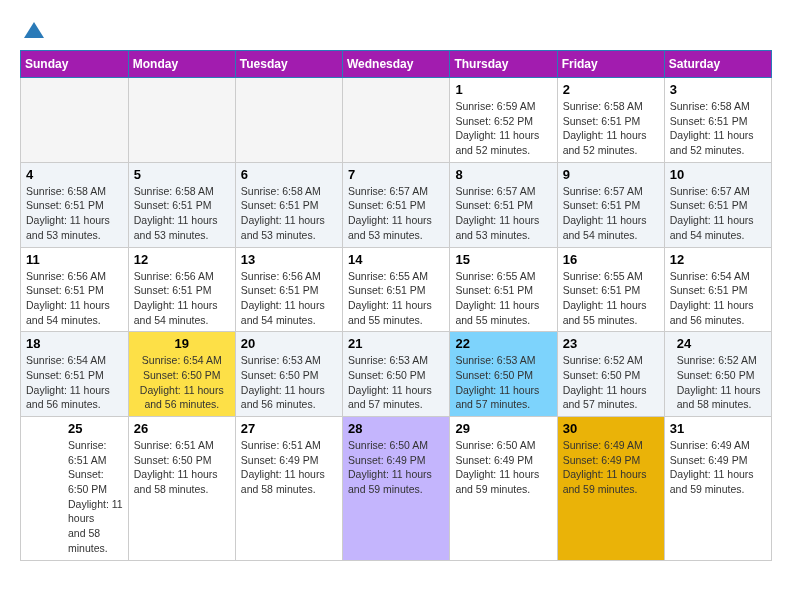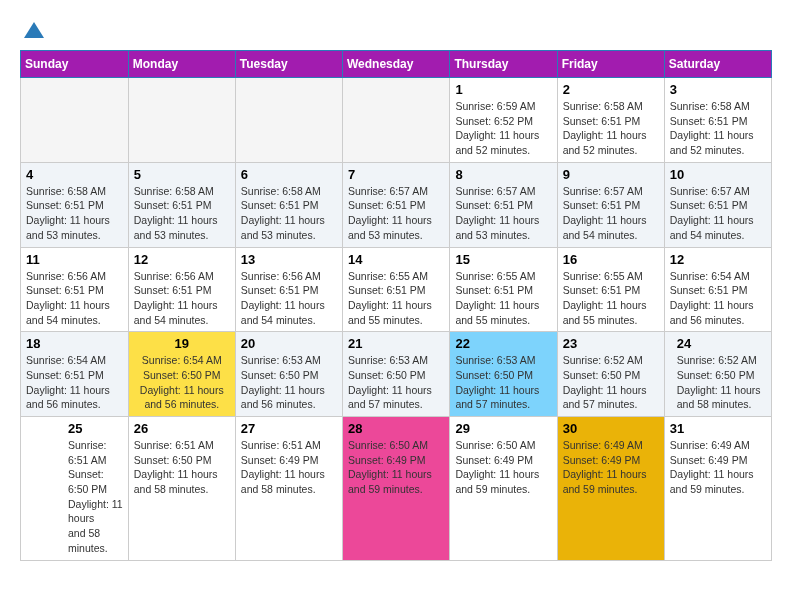--- a/index.html
+++ b/index.html
@@ -322,21 +322,21 @@
 Daylight: 11 hours
 and 58 minutes.</div>
         </td>
         <td style="background: rgb(255, 255, 255);">
           <span class="day-number">27</span>
           <div class="day-info" style="white-space: pre-line;">Sunrise: 6:51 AM
 Sunset: 6:49 PM
 Daylight: 11 hours
 and 58 minutes.</div>
         </td>
-        <td style="background: #ec4899; margin-top: 6px;">
+        <td style="background: #c4b5fd; margin-top: 6px;">
           <span class="day-number">28</span>
           <div class="day-info" style="white-space: pre-line;">Sunrise: 6:50 AM
 Sunset: 6:49 PM
 Daylight: 11 hours
 and 59 minutes.</div>
         </td>
         <td style="background: rgb(255, 255, 255);">
           <span class="day-number">29</span>
           <div class="day-info" style="white-space: pre-line;">Sunrise: 6:50 AM
 Sunset: 6:49 PM

